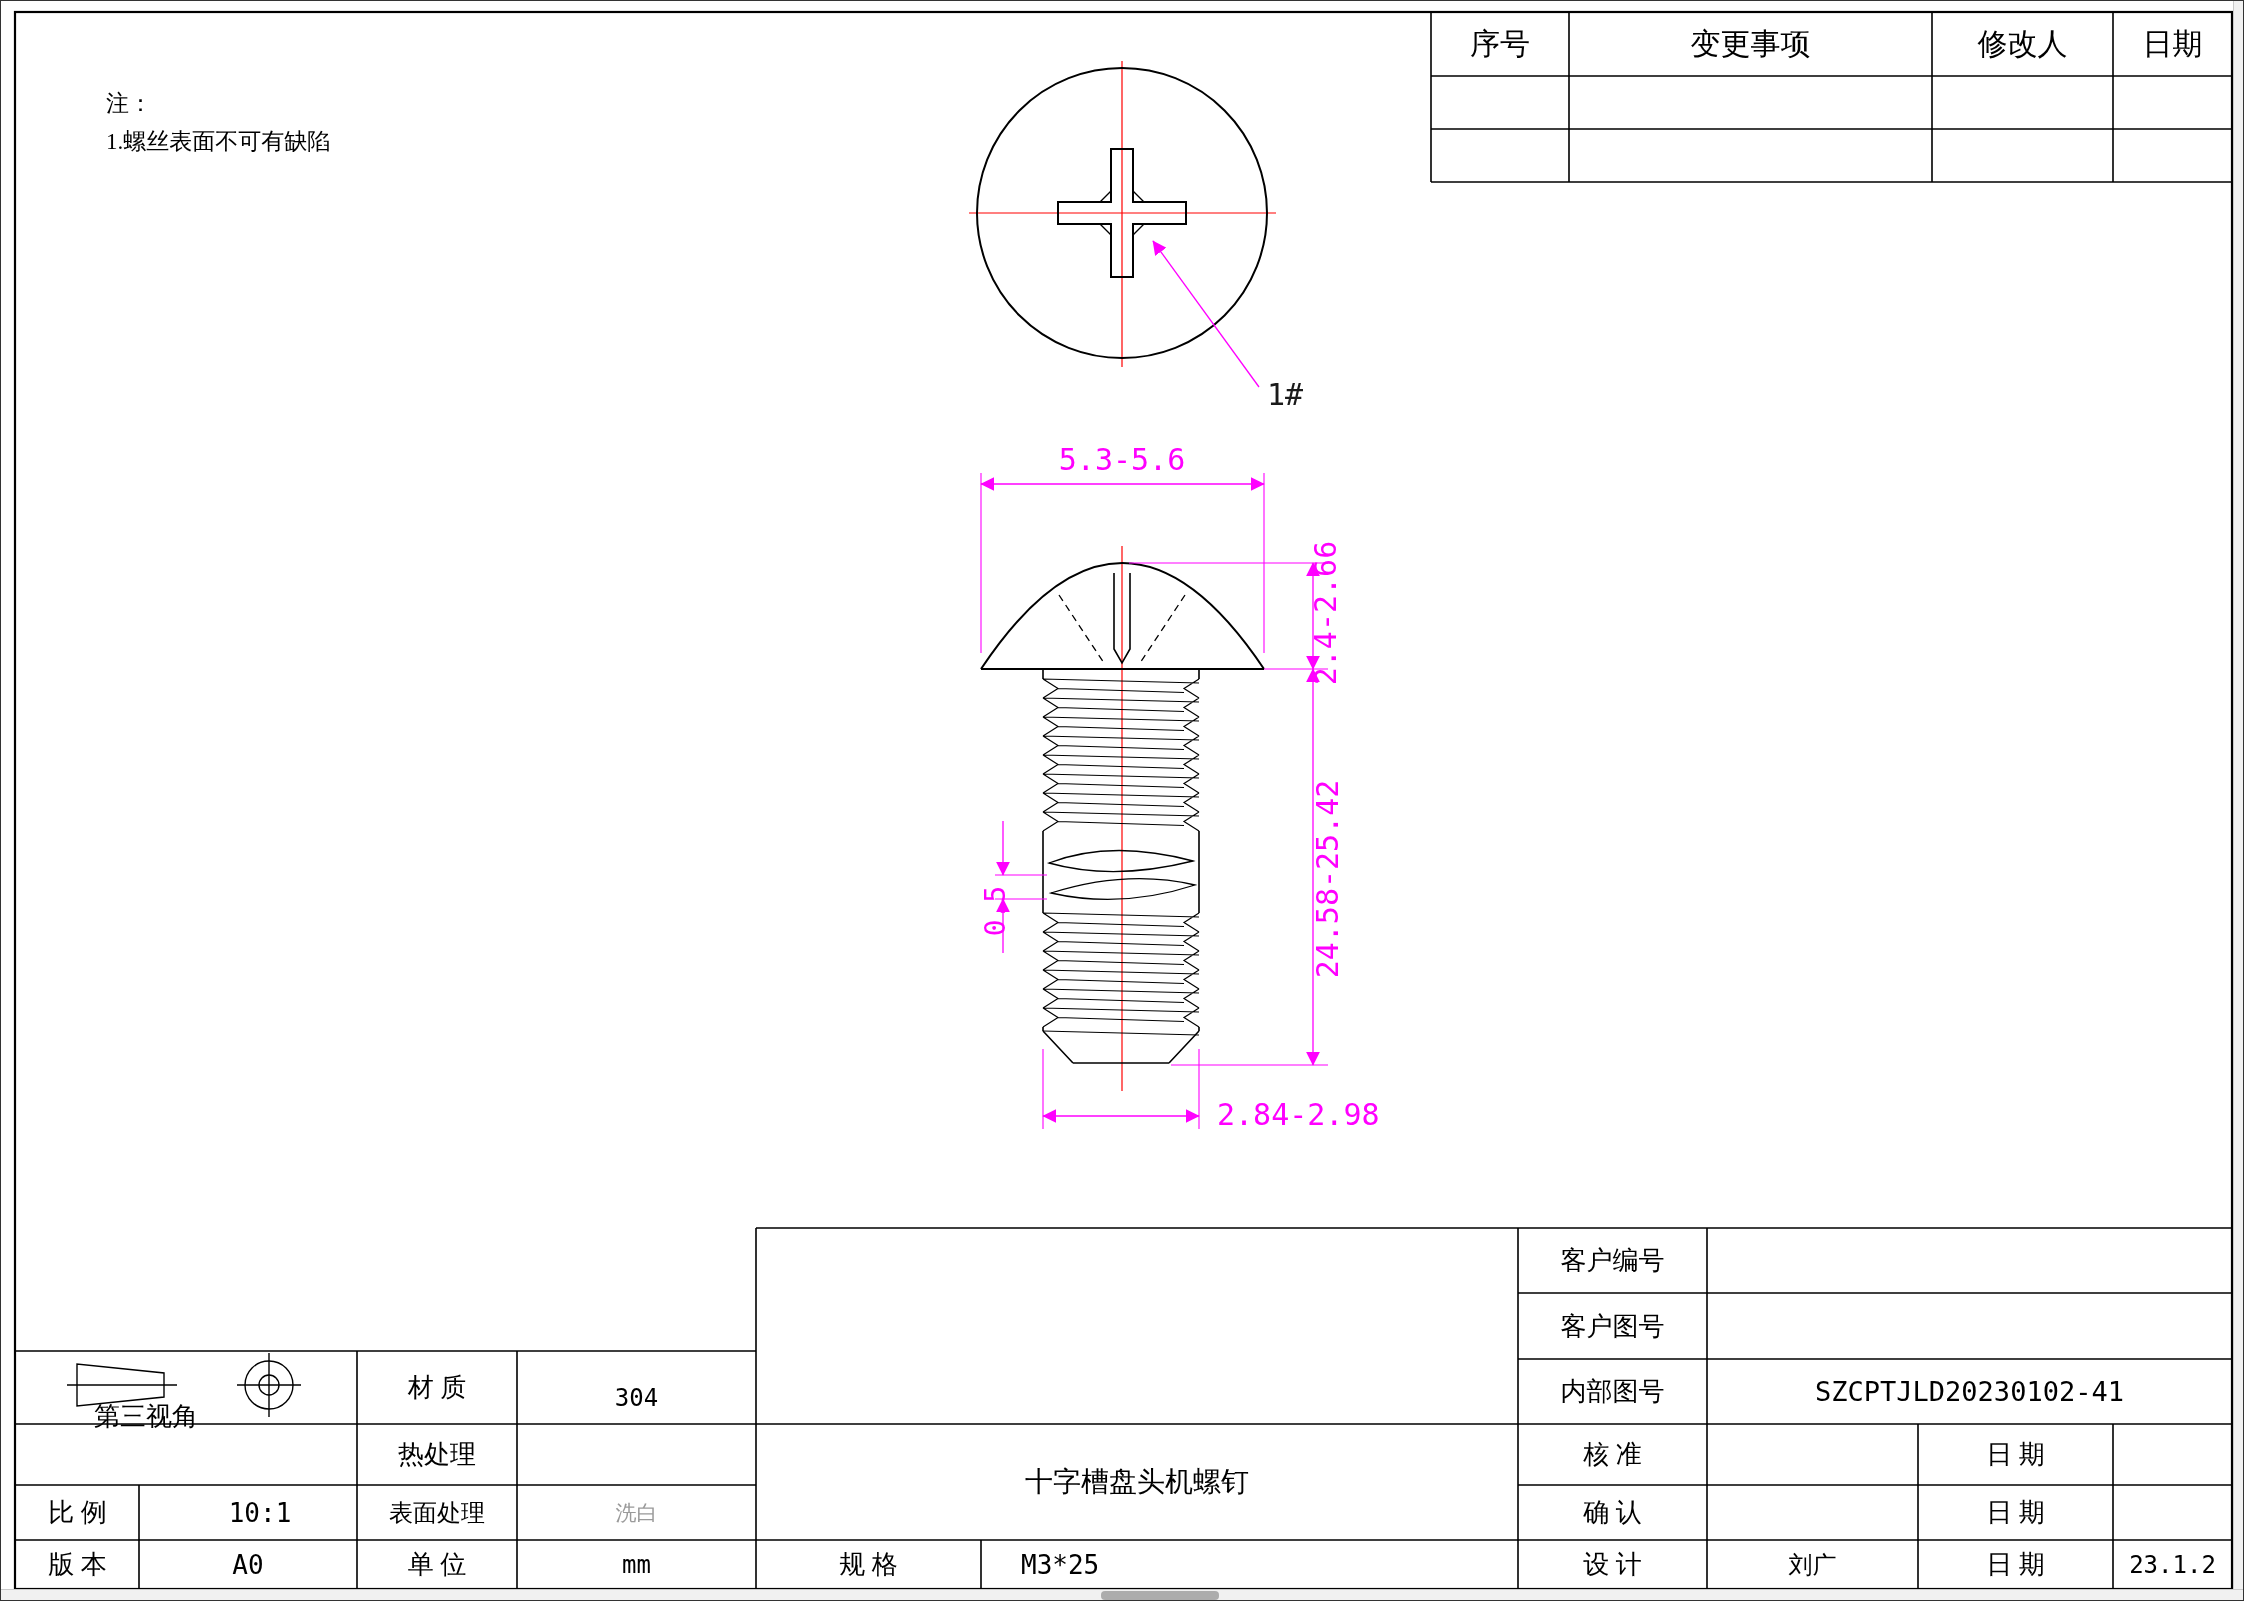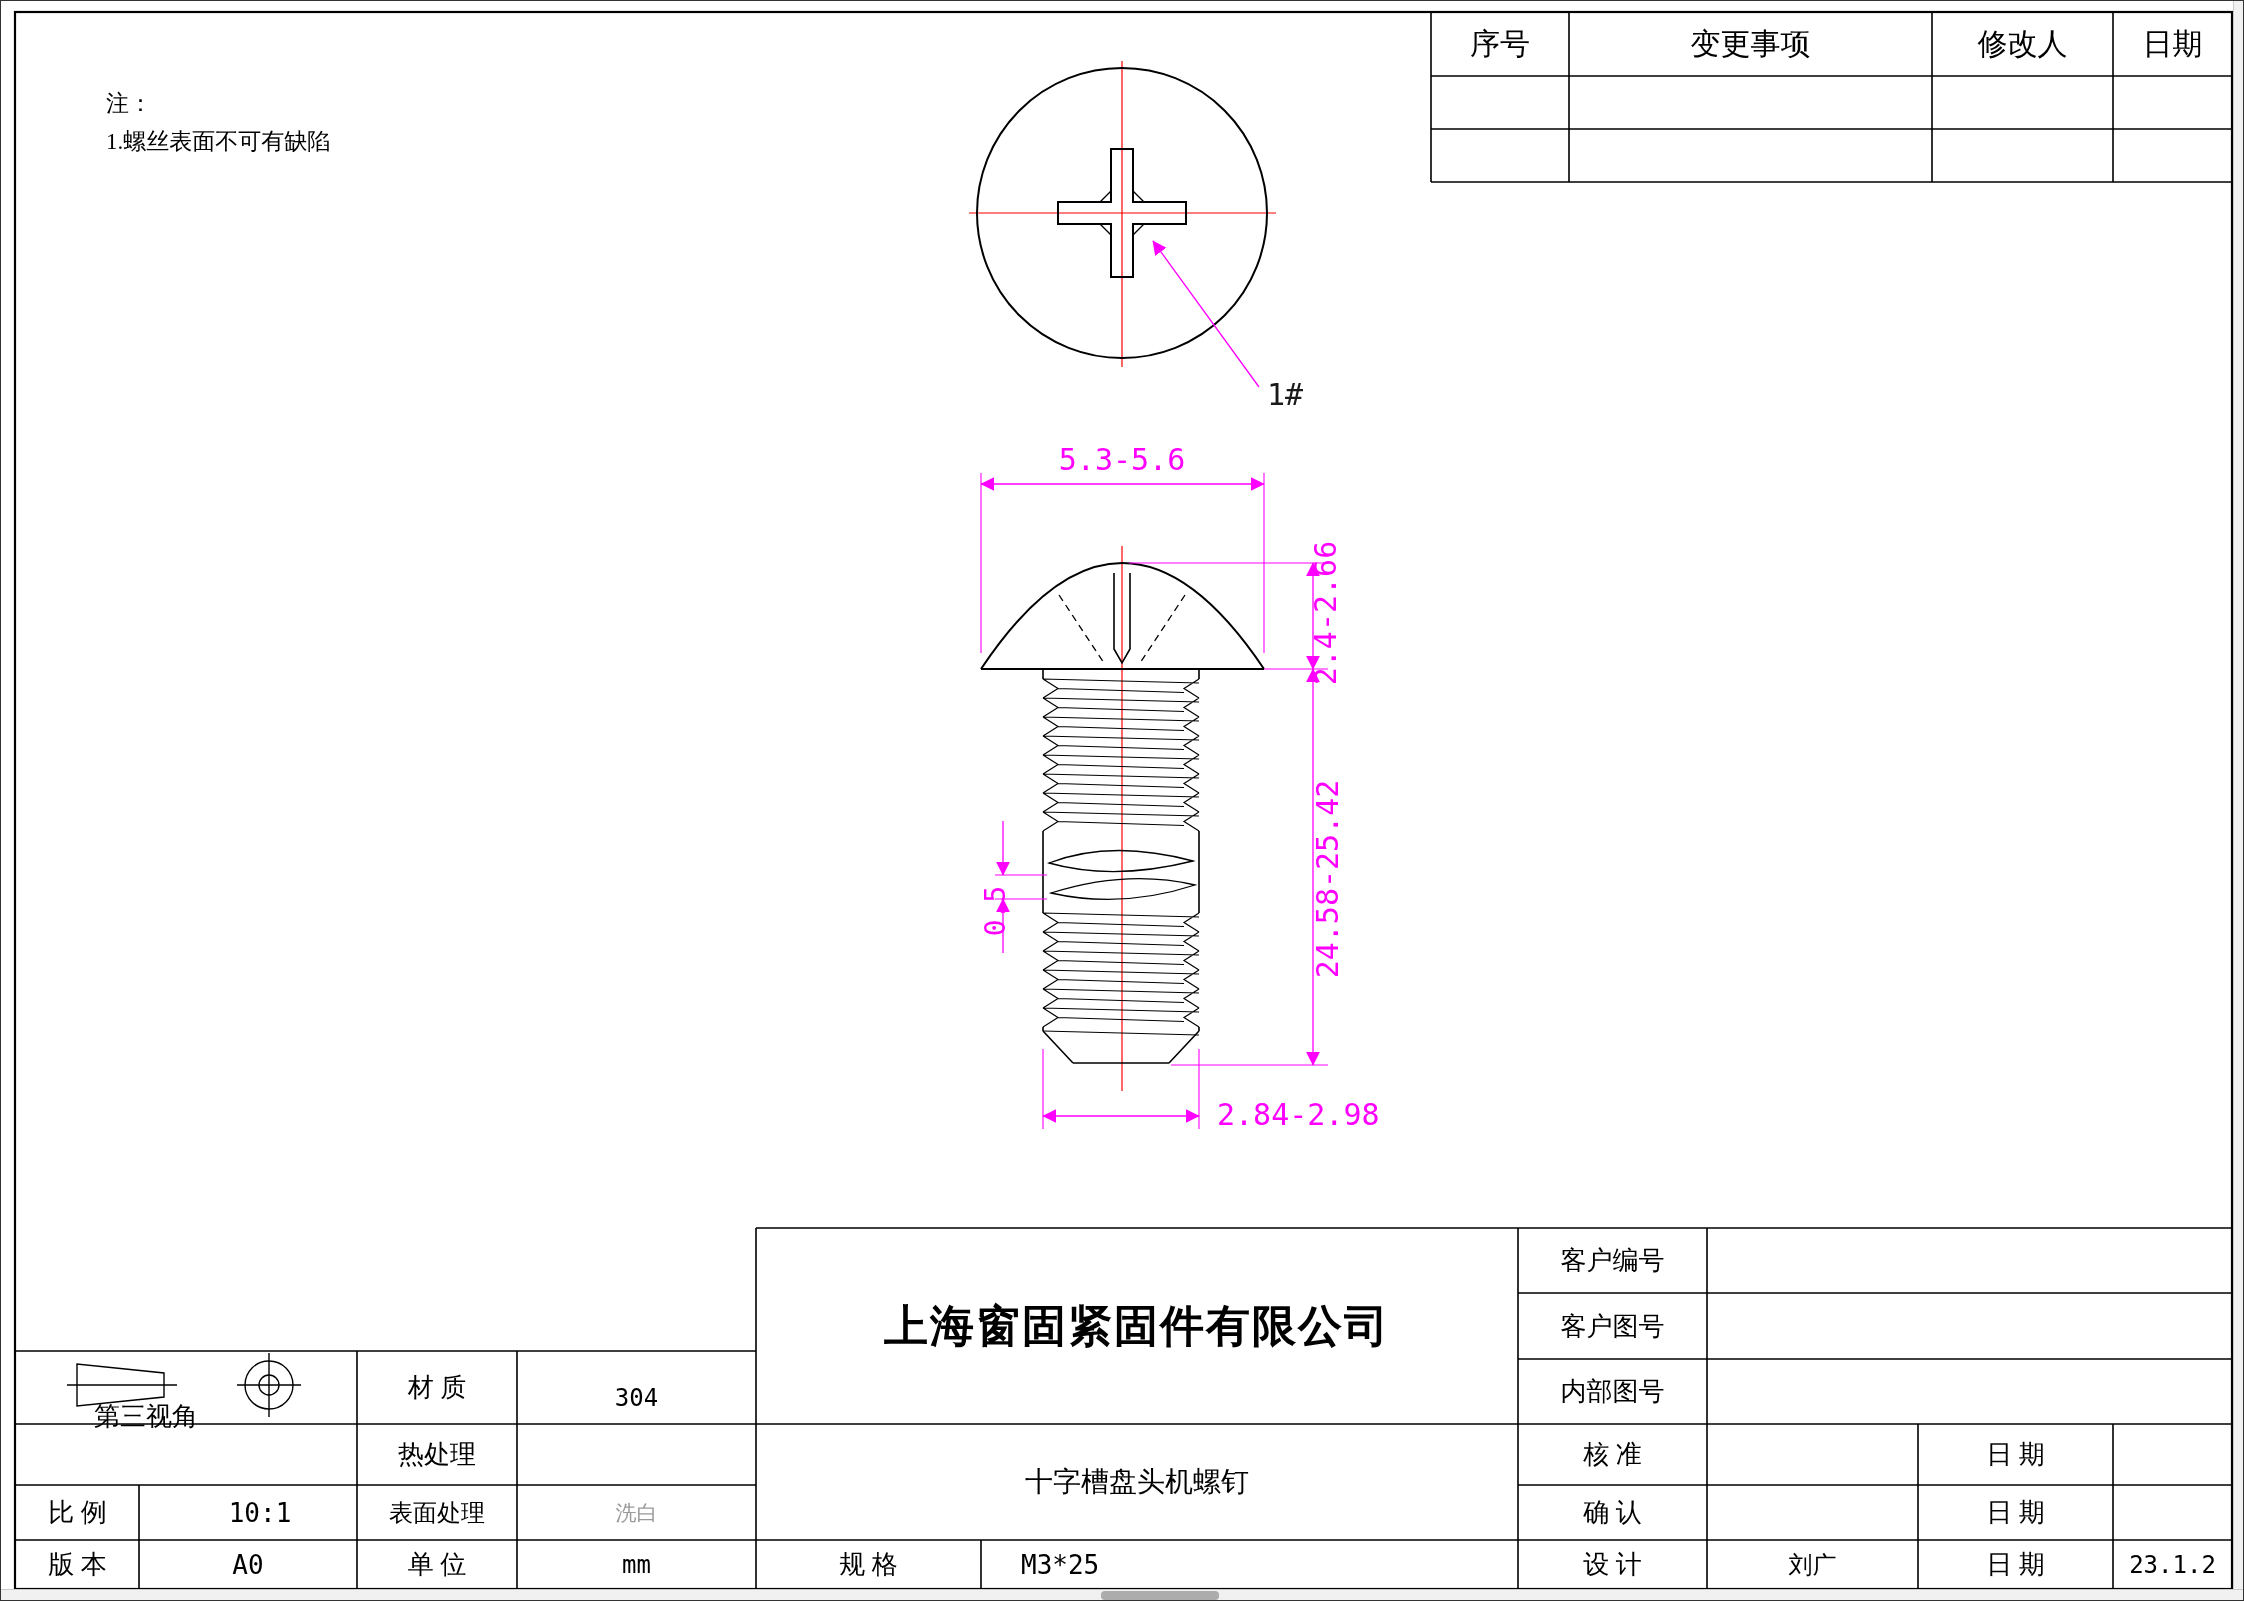--- a/index.html
+++ b/index.html
@@ -107,29 +107,29 @@
   <div class="note">
     <div>注：</div>
     <div>1.螺丝表面不可有缺陷</div>
   </div>
 
   <div class="t" style="left:1430px;top:11px;width:138px;height:64px;font-size:30px;">序号</div>
   <div class="t" style="left:1568px;top:11px;width:363px;height:64px;font-size:30px;">变更事项</div>
   <div class="t" style="left:1931px;top:11px;width:181px;height:64px;font-size:30px;">修改人</div>
   <div class="t" style="left:2112px;top:11px;width:119px;height:64px;font-size:30px;">日期</div>
 
-  <div class="t" style="left:755px;top:1227px;width:762px;height:196px;font-size:44px;font-weight:bold;letter-spacing:2px;">上海窗固紧固件有限公司</div>
   <div class="t" style="left:755px;top:1423px;width:762px;height:116px;font-size:28px;">十字槽盘头机螺钉</div>
   <div class="t" style="left:755px;top:1539px;width:225px;height:49px;font-size:26px;">规 格</div>
   <div class="t left v" style="left:980px;top:1539px;width:537px;height:49px;font-size:26px;padding-left:40px;">M3*25</div>
 
   <div class="t" style="left:1517px;top:1227px;width:189px;height:65px;font-size:26px;">客户编号</div>
   <div class="t" style="left:1706px;top:1227px;width:525px;height:65px;font-size:26px;"></div>
   <div class="t" style="left:1517px;top:1292px;width:189px;height:66px;font-size:26px;">客户图号</div>
   <div class="t" style="left:1517px;top:1358px;width:189px;height:65px;font-size:26px;">内部图号</div>
+  <div class="t v" style="left:1706px;top:1358px;width:525px;height:65px;font-size:27px;">SZCPTJLD20230102-41</div>
 
   <div class="t" style="left:1517px;top:1423px;width:189px;height:61px;font-size:26px;">核 准</div>
   <div class="t" style="left:1917px;top:1423px;width:195px;height:61px;font-size:26px;">日 期</div>
   <div class="t" style="left:1517px;top:1484px;width:189px;height:55px;font-size:26px;">确 认</div>
   <div class="t" style="left:1917px;top:1484px;width:195px;height:55px;font-size:26px;">日 期</div>
   <div class="t" style="left:1517px;top:1539px;width:189px;height:49px;font-size:26px;">设 计</div>
   <div class="t" style="left:1706px;top:1539px;width:211px;height:49px;font-size:24px;">刘广</div>
   <div class="t" style="left:1917px;top:1539px;width:195px;height:49px;font-size:26px;">日 期</div>
   <div class="t v" style="left:2112px;top:1539px;width:119px;height:49px;font-size:24px;">23.1.2</div>
 

